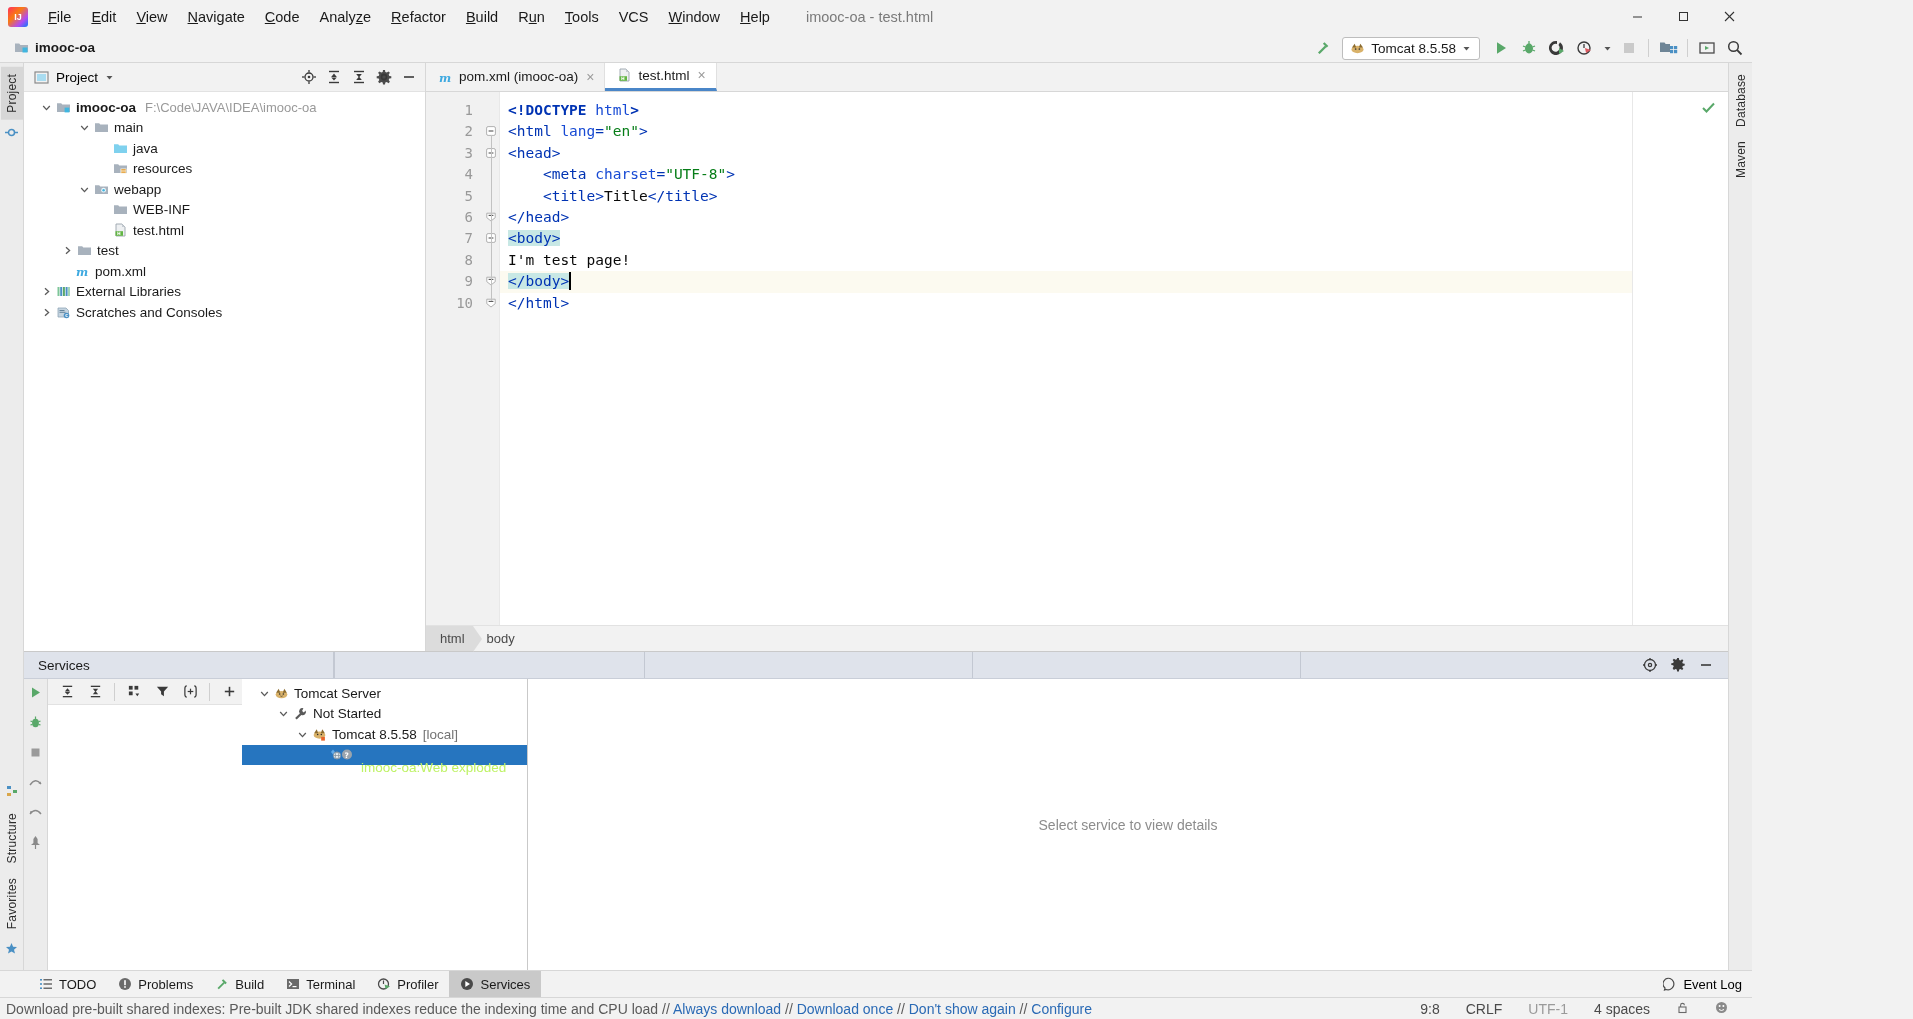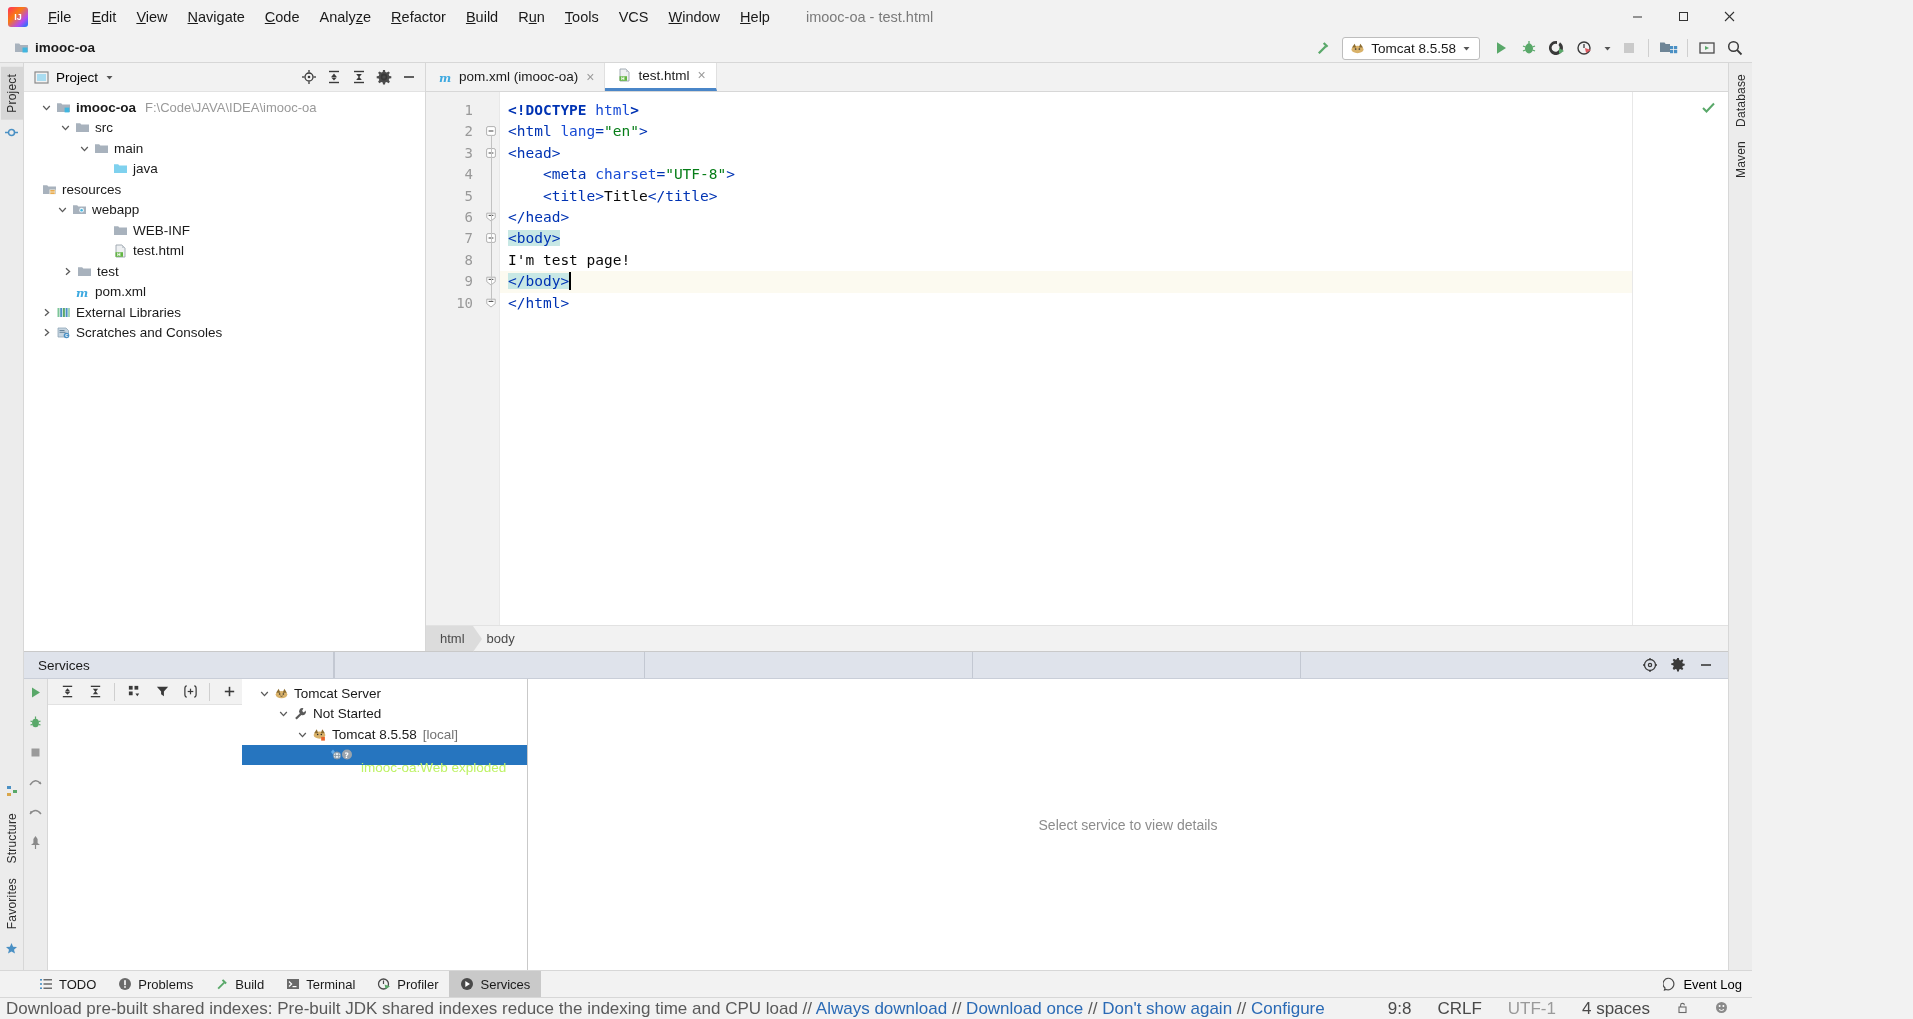--- a/index.html
+++ b/index.html
@@ -257,21 +257,21 @@
   .twb {
     display: flex; align-items: center; gap: 6px; height: 27px; padding: 0 11px;
     font-size: 13px; color: #1a1a1a; cursor: default;
   }
   .twb.active { background: #c9c9c9; }
   .twb-right { position: absolute; right: 10px; display: flex; align-items: center; gap: 6px; }
 
   .statusbar {
     height: 22px; flex: 0 0 22px; background: #f2f2f2;
     display: flex; align-items: center; border-top: 1px solid #d7d7d7;
-    font-size: 17px; color: #6a6a6a; padding-left: 6px; position: relative;
+    font-size: 14px; color: #6a6a6a; padding-left: 6px; position: relative;
     overflow: hidden;
   }
   .sb-msg { color: #5a5a5a; white-space: nowrap; }
   .sb-msg .lnk { color: #2a6ab5; }
   .sb-right { position: absolute; right: 24px; display: flex; align-items: center; gap: 26px; }
   .sb-item { color: #4a4a4a; cursor: default; white-space: nowrap; }
   .sb-item.dim { color: #9a9a9a; }
 </style>
 </head>
 <body>
@@ -506,33 +506,20 @@
                 </span>
                 <span class="nico">
                   <svg width="15" height="13" viewBox="0 0 15 13">
                     <path d="M1 2.2h4.2l1.1 1.4H14V11H1z" fill="#a8b2bd"></path>
                     <rect x="8.6" y="6.6" width="4.8" height="4.8" fill="#40b6e0"></rect>
                   </svg>
                 </span>
                 <span class="nlabel bold">imooc-oa</span>
                 <span class="npath">F:\Code\JAVA\IDEA\imooc-oa</span>
               </div>
-              <div class="node" style="padding-left: 33px;">
-                <span class="arrow">
-                  <svg width="9" height="9" viewBox="0 0 9 9">
-                    <path d="M1.2 3 L4.5 6.6 L7.8 3" fill="none" stroke="#5a5a5a" stroke-width="1.3"></path>
-                  </svg>
-                </span>
-                <span class="nico">
-                  <svg width="15" height="13" viewBox="0 0 15 13">
-                    <path d="M1 2.2h4.2l1.1 1.4H14V11H1z" fill="#a8b2bd"></path>
-                  </svg>
-                </span>
-                <span class="nlabel">src</span>
-              </div>
               <div class="node" style="padding-left: 52px;">
                 <span class="arrow">
                   <svg width="9" height="9" viewBox="0 0 9 9">
                     <path d="M1.2 3 L4.5 6.6 L7.8 3" fill="none" stroke="#5a5a5a" stroke-width="1.3"></path>
                   </svg>
                 </span>
                 <span class="nico">
                   <svg width="15" height="13" viewBox="0 0 15 13">
                     <path d="M1 2.2h4.2l1.1 1.4H14V11H1z" fill="#a8b2bd"></path>
                   </svg>
@@ -541,34 +528,34 @@
               </div>
               <div class="node" style="padding-left: 71px;">
                 <span class="arrow empty"></span>
                 <span class="nico">
                   <svg width="15" height="13" viewBox="0 0 15 13">
                     <path d="M1 2.2h4.2l1.1 1.4H14V11H1z" fill="#7fd1ee"></path>
                   </svg>
                 </span>
                 <span class="nlabel">java</span>
               </div>
-              <div class="node" style="">
+              <div class="node" style="padding-left: 71px;">
                 <span class="arrow empty"></span>
                 <span class="nico">
                   <svg width="15" height="13" viewBox="0 0 15 13">
                     <path d="M1 2.2h4.2l1.1 1.4H14V11H1z" fill="#a8b2bd"></path>
                     <rect x="7.5" y="6.5" width="6" height="5" fill="#f5f0e0"></rect>
                     <line x1="8.3" y1="7.6" x2="12.7" y2="7.6" stroke="#e8a33d" stroke-width="1"></line>
                     <line x1="8.3" y1="9" x2="12.7" y2="9" stroke="#e8a33d" stroke-width="1"></line>
                     <line x1="8.3" y1="10.4" x2="12.7" y2="10.4" stroke="#e8a33d" stroke-width="1"></line>
                   </svg>
                 </span>
                 <span class="nlabel">resources</span>
               </div>
-              <div class="node" style="padding-left: 30px; text-align: right;">
+              <div class="node" style="padding-left: 52px; text-align: right;">
                 <span class="arrow">
                   <svg width="9" height="9" viewBox="0 0 9 9">
                     <path d="M1.2 3 L4.5 6.6 L7.8 3" fill="none" stroke="#5a5a5a" stroke-width="1.3"></path>
                   </svg>
                 </span>
                 <span class="nico">
                   <svg width="15" height="13" viewBox="0 0 15 13">
                     <path d="M1 2.2h4.2l1.1 1.4H14V11H1z" fill="#a8b2bd"></path>
                     <circle cx="9.6" cy="7.2" r="2.4" fill="#e9f4fa"></circle>
                     <circle cx="9.6" cy="7.2" r="1.2" fill="#40b6e0"></circle>

